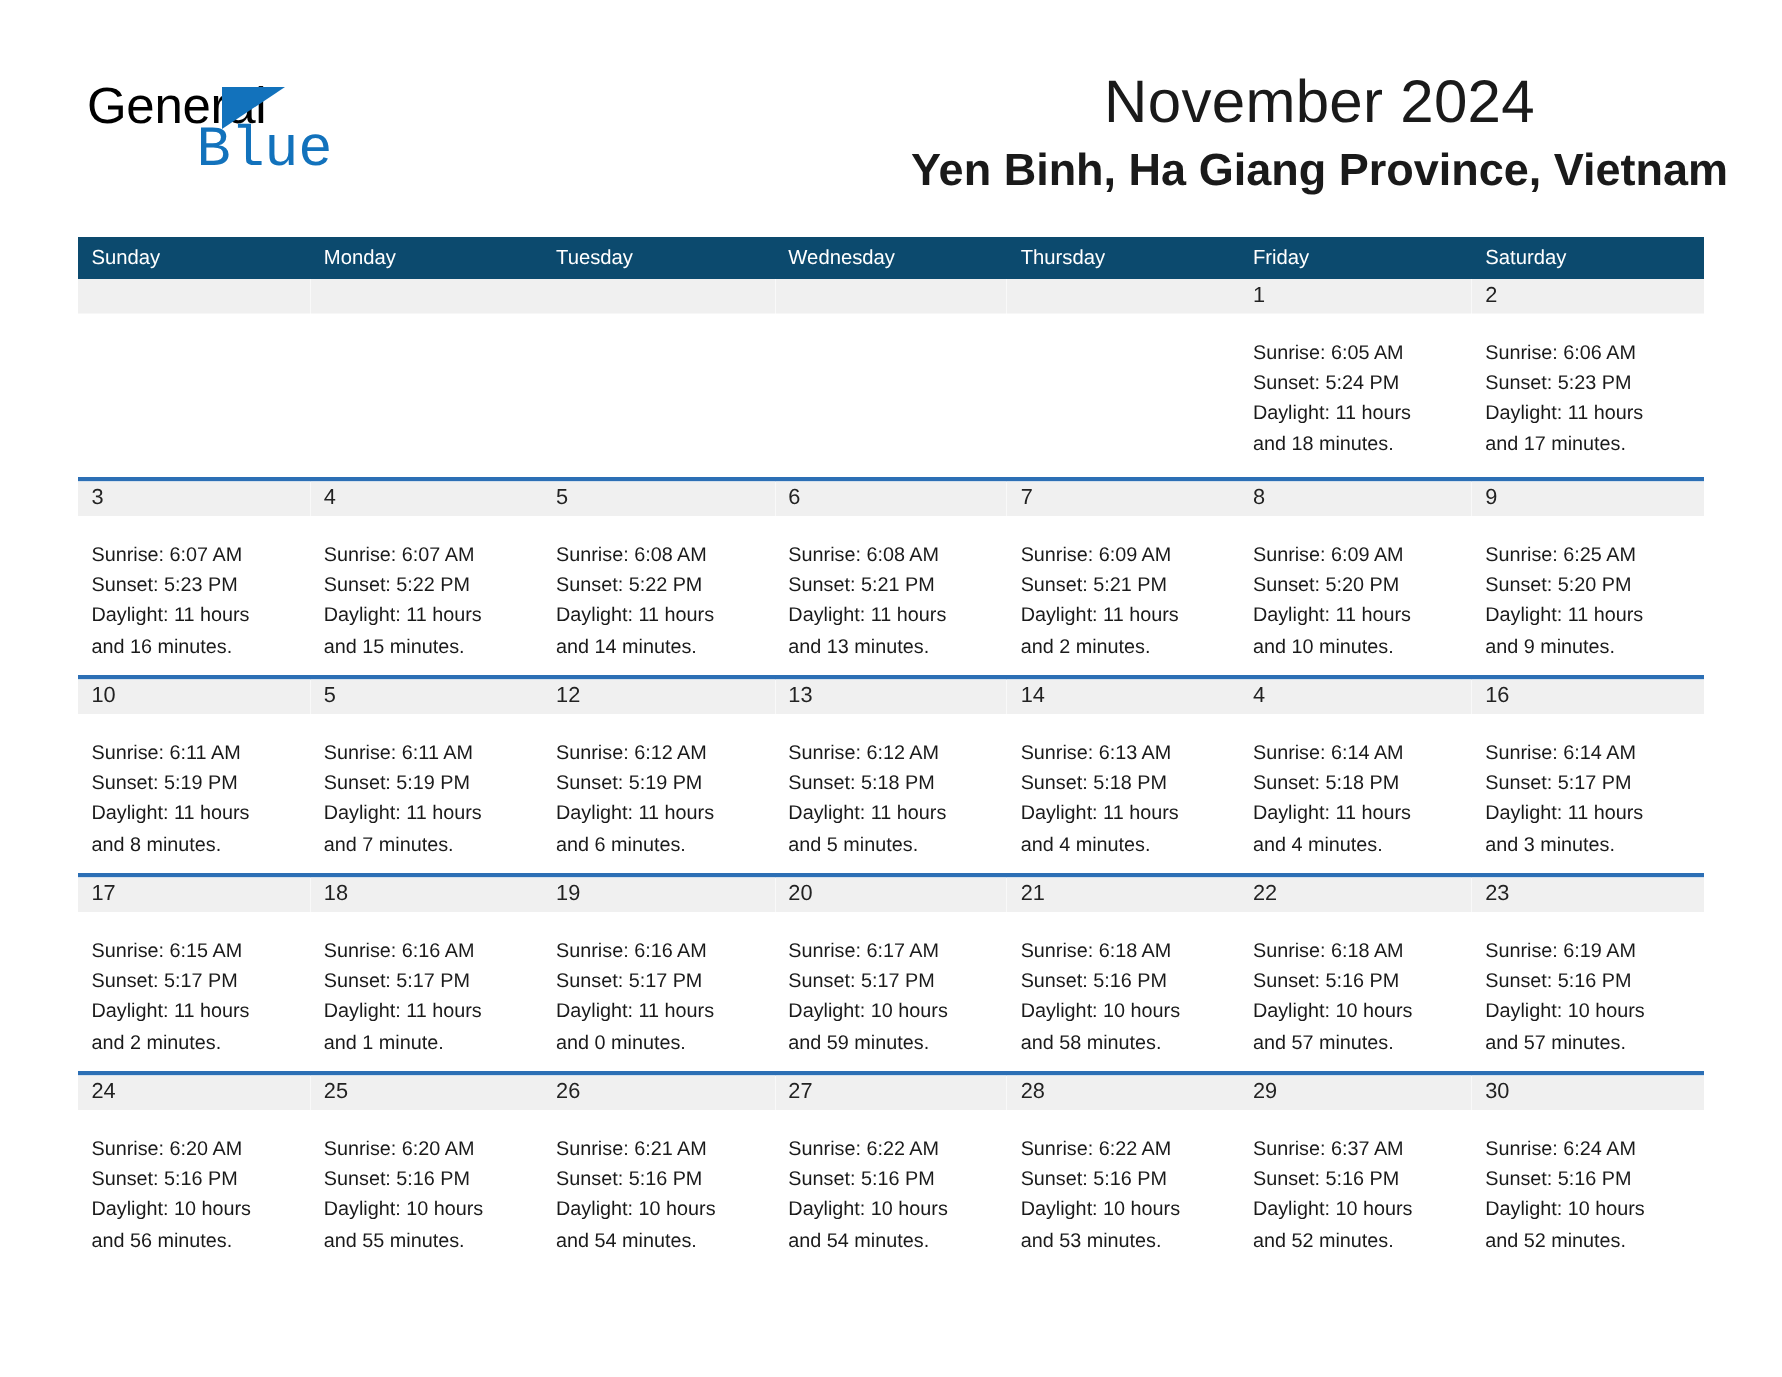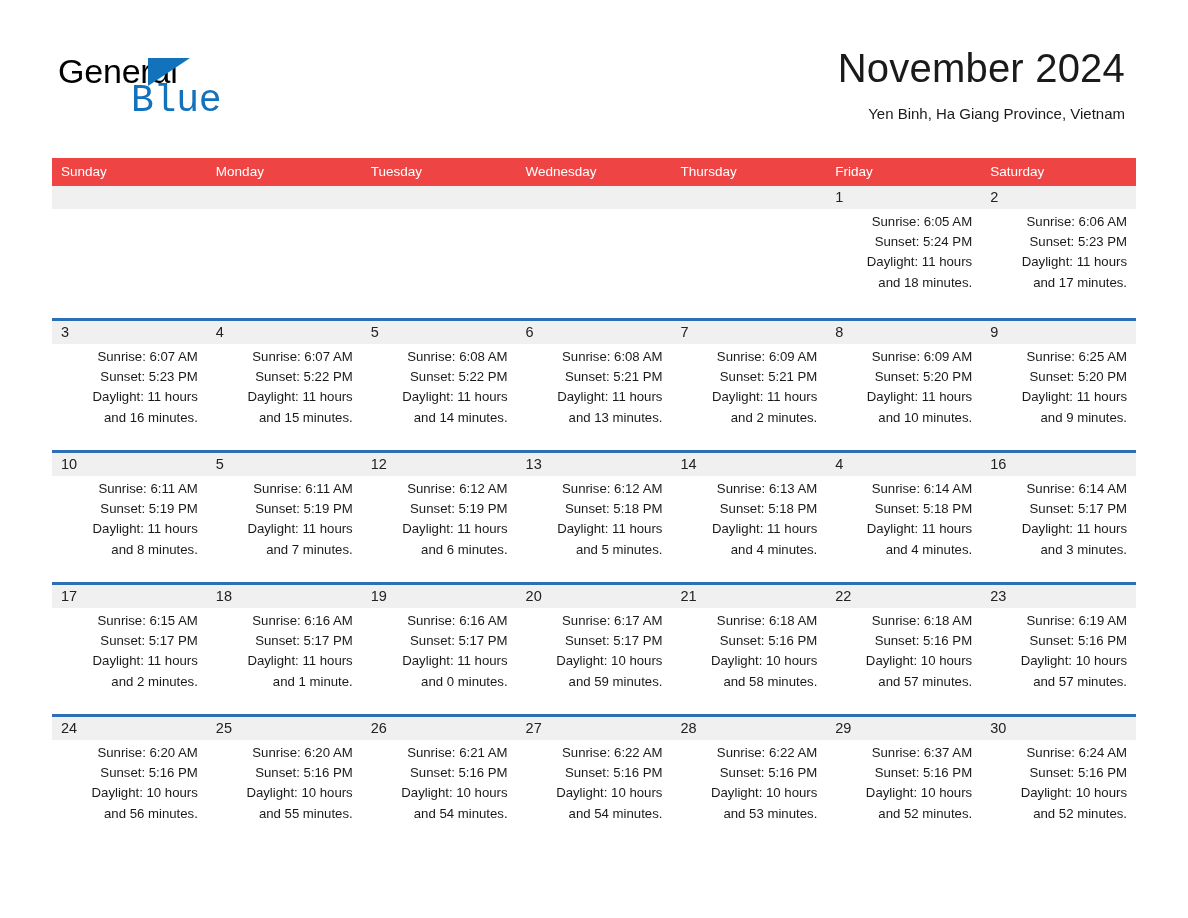--- a/index.html
+++ b/index.html
@@ -60,49 +60,49 @@
     left: 73px;
     top: 30px;
     font-size: 38px;
     line-height: 38px;
     color: #1272bc;
     letter-spacing: -0.2px;
     font-family: Liberation Mono, monospace;
   }
   .title-block {
     position: absolute;
-    right: 63px;
+    right: 36px;
     top: 44px;
-    text-align: right;
+    text-align: center;
   }
   .month-title {
     font-size: 40px;
     line-height: 48px;
     color: #1a1a1a;
     font-weight: normal;
     letter-spacing: 0.2px;
   }
   .location-title {
     margin-top: 8px;
-    font-size: 15px;
+    font-size: 30px;
     line-height: 28px;
     color: #1a1a1a;
-    font-weight: normal;
+    font-weight: bold;
   }
 
   
   .calendar {
     position: absolute;
     left: 52px;
     top: 158px;
     width: 1084px;
   }
   .weekday-row {
     display: flex;
-    background: #ef4444;
+    background: #0c4a6e;
     height: 28px;
   }
   .weekday {
     flex: 1 1 0;
     color: #ffffff;
     font-size: 13.5px;
     line-height: 28px;
     padding-left: 9px;
     box-sizing: border-box;
     white-space: nowrap;
@@ -130,23 +130,22 @@
     background: #f0f0f0;
     padding-left: 9px;
     box-sizing: border-box;
   }
   .day-number {
     font-size: 14.5px;
     line-height: 23px;
     color: #222222;
   }
   .day-info {
-    padding: 3px 9px 0 9px;
+    padding: 16px 9px 0 9px;
     box-sizing: border-box;
-    text-align: right;
   }
   .info-line {
     font-size: 13.2px;
     line-height: 20.2px;
     color: #1a1a1a;
     white-space: nowrap;
   }
   .day-cell.empty .day-number-band {
     background: #f0f0f0;
   }

